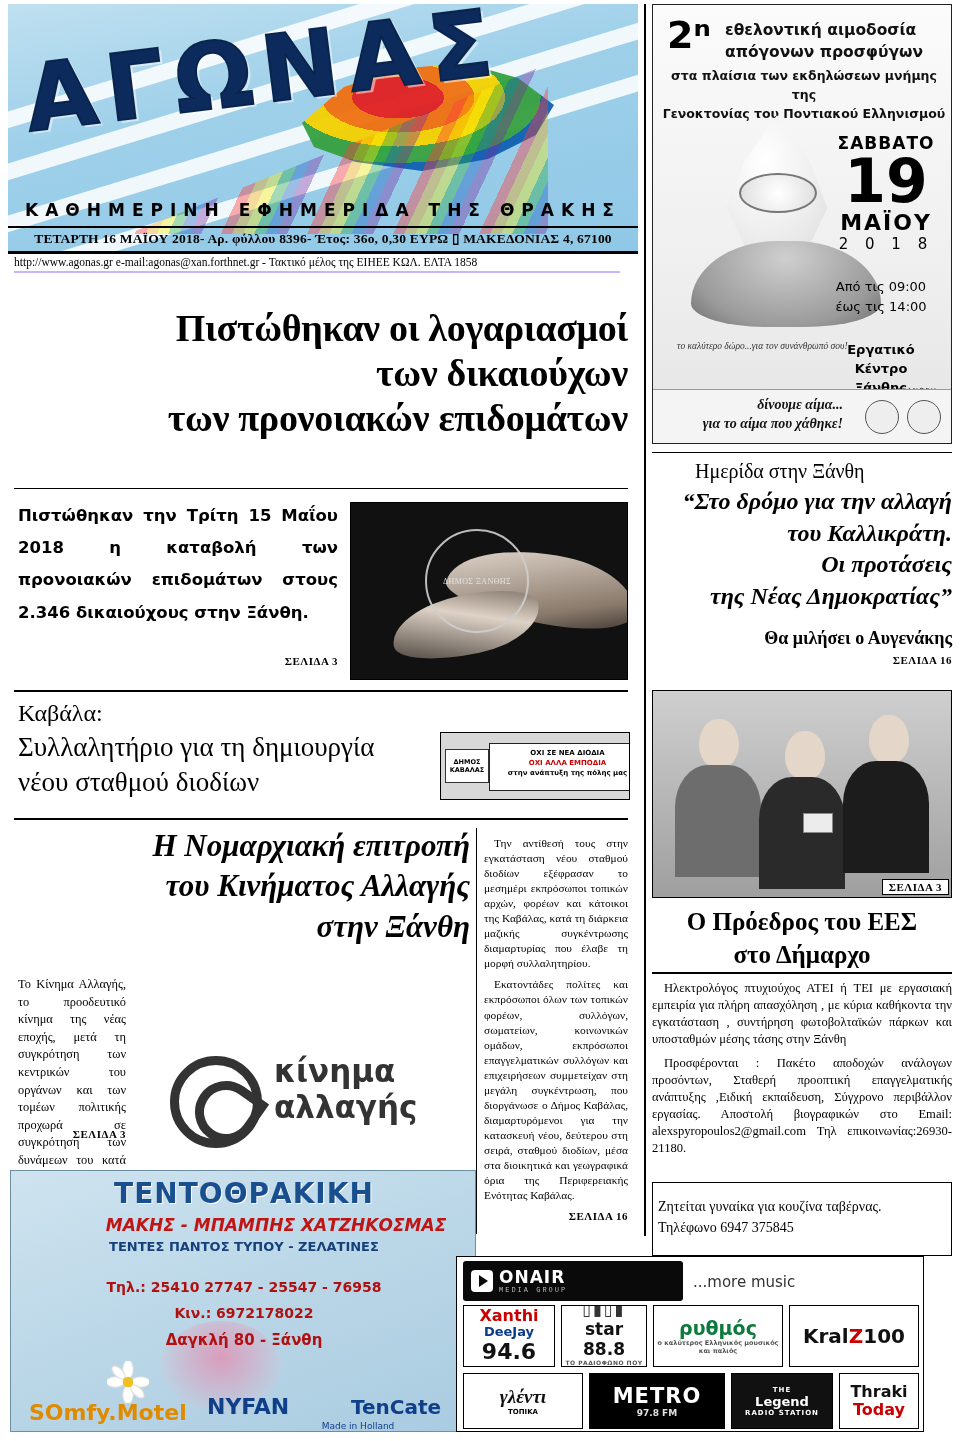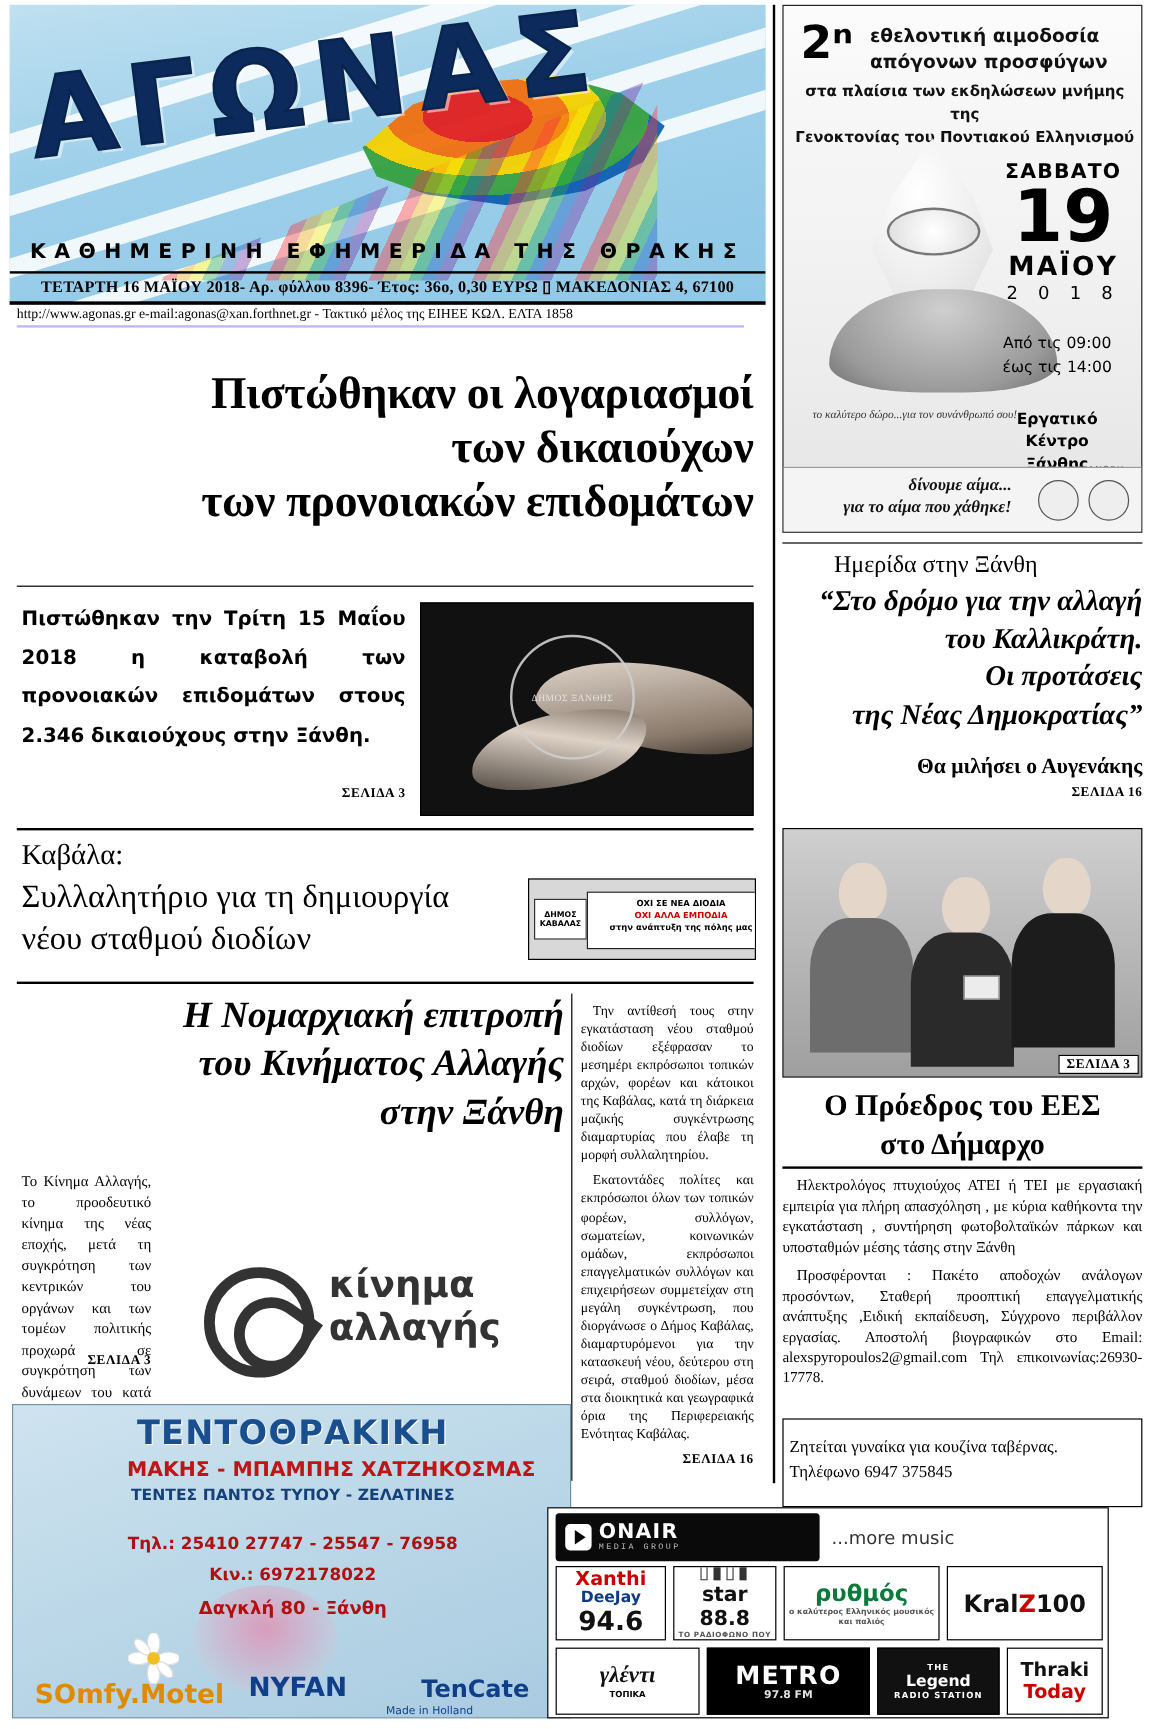--- a/index.html
+++ b/index.html
@@ -191,20 +191,21 @@
   .tent-title {
     position:absolute; left:0; top:6px; width:466px; text-align:center;
     font-family:"DejaVu Sans", sans-serif; font-weight:bold; font-size:28px;
     color:#1a4f8f; letter-spacing:1px;
     text-shadow: 1px 1px 0 #fff;
   }
   .tent-sub {
     position:absolute; left:0; top:44px; width:530px; text-align:center;
     font-family:"DejaVu Sans", sans-serif; font-weight:bold; font-size:17px;
     color:#c01515;
+    font-style:italic;
   }
   .tent-sub2 {
     position:absolute; left:0; top:68px; width:466px; text-align:center;
     font-family:"DejaVu Sans", sans-serif; font-weight:bold; font-size:13px;
     color:#15407a;
   }
   .tent-ph1 {
     position:absolute; left:0; top:108px; width:466px; text-align:center;
     font-family:"DejaVu Sans", sans-serif; font-weight:bold; font-size:14px;
     color:#b01010;
@@ -585,21 +586,21 @@
     <div class="ees-ref-badge pageref">ΣΕΛΙΔΑ 3</div>
   </div>
   <div class="ees-head">
     <div>Ο Πρόεδρος του ΕΕΣ</div>
     <div>στο Δήμαρχο</div>
   </div>
   <div class="ees-rule"></div>
 
   <div class="job-ad">
     <p>Ηλεκτρολόγος πτυχιούχος ΑΤΕΙ ή ΤΕΙ με εργασιακή εμπειρία για πλήρη απασχόληση , με κύρια καθήκοντα την εγκατάσταση , συντήρηση φωτοβολταϊκών πάρκων και υποσταθμών μέσης τάσης στην Ξάνθη</p>
-    <p>Προσφέρονται : Πακέτο αποδοχών ανάλογων προσόντων, Σταθερή προοπτική επαγγελματικής ανάπτυξης ,Ειδική εκπαίδευση, Σύγχρονο περιβάλλον εργασίας. Αποστολή βιογραφικών στο Email: alexspyropoulos2@gmail.com Τηλ επικοινωνίας:26930-17778.</p>
+    <p>Προσφέρονται : Πακέτο αποδοχών ανάλογων προσόντων, Σταθερή προοπτική επαγγελματικής ανάπτυξης ,Ειδική εκπαίδευση, Σύγχρονο περιβάλλον εργασίας. Αποστολή βιογραφικών στο Email: alexspyropoulos2@gmail.com Τηλ επικοινωνίας:26930-21180.</p>
   </div>
   <div class="job-box"></div>
   <div class="job2">
     <div>Ζητείται γυναίκα για κουζίνα ταβέρνας.</div>
     <div>Τηλέφωνο 6947 375845</div>
   </div>
 
   <div class="radio-strip">
     <div class="onair">
       <div class="play"></div>

